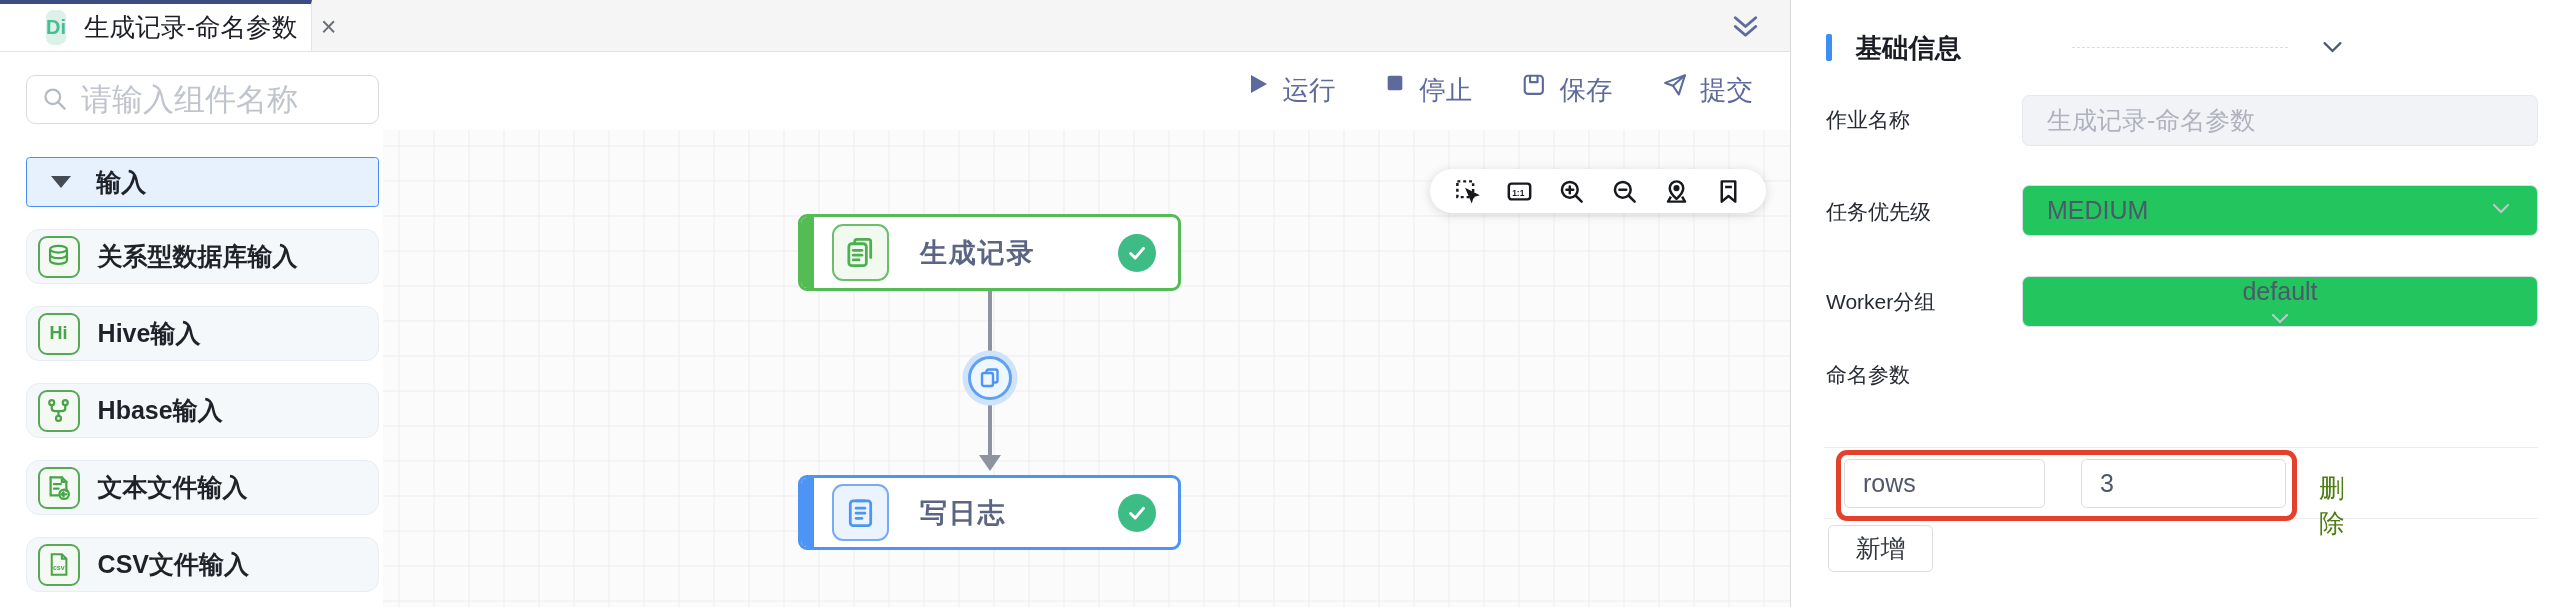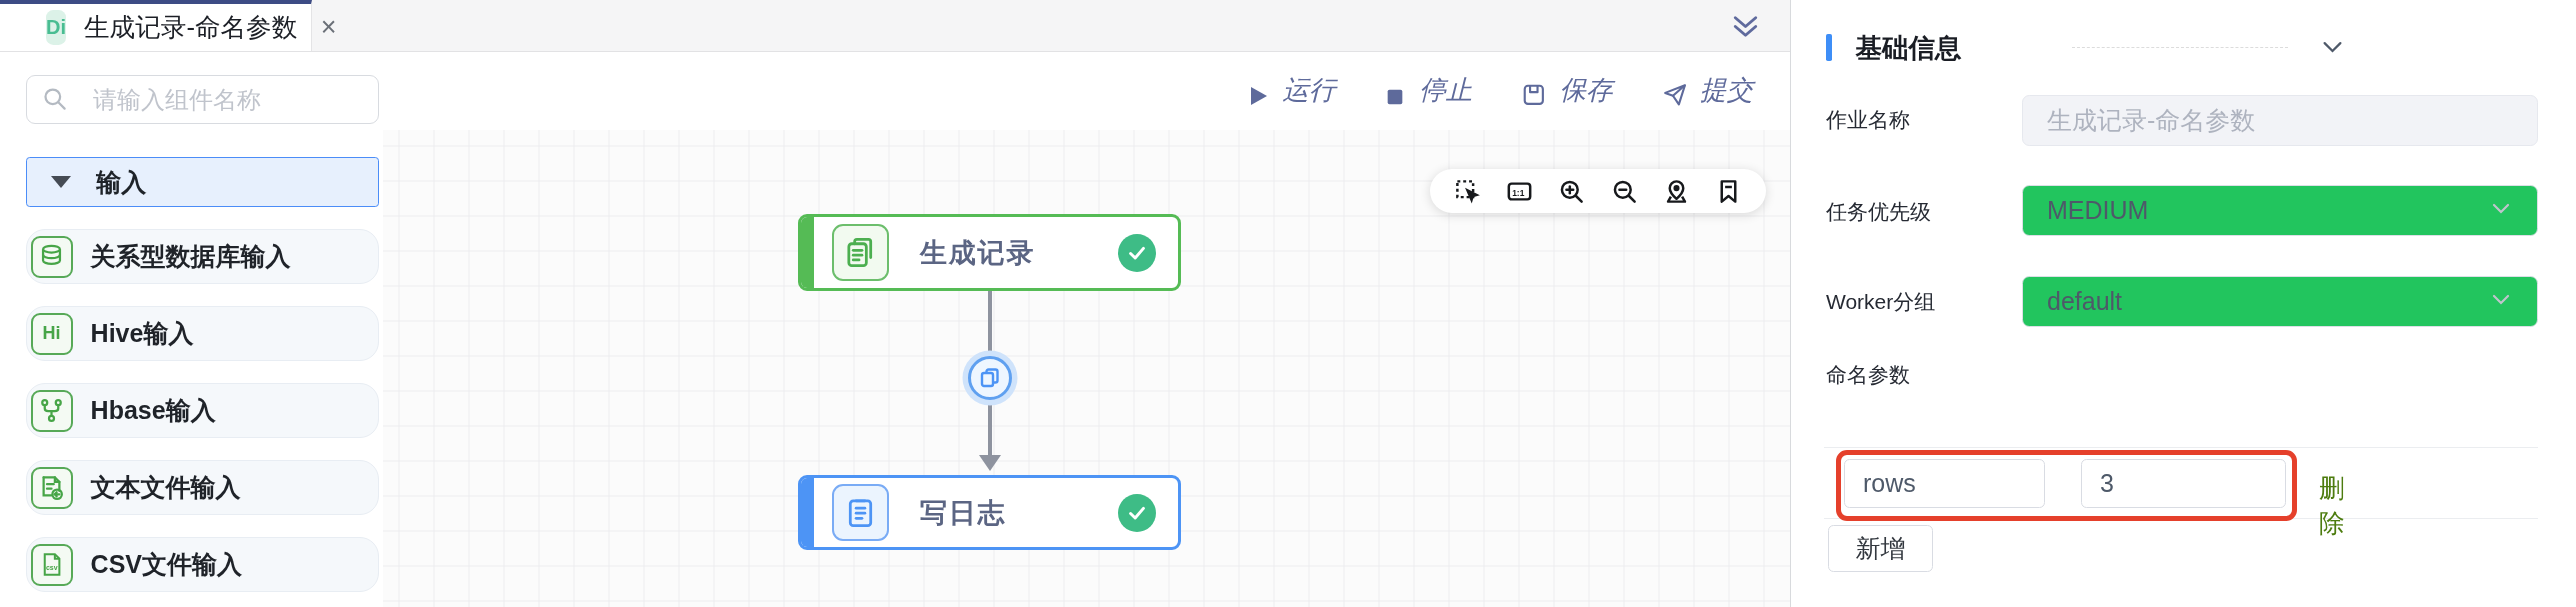--- a/index.html
+++ b/index.html
@@ -20,40 +20,40 @@
   .tab-close { font-size:27px; color:#6b7078; margin-left:5.5px; line-height:1; cursor:pointer; }
   .tab-collapse { position:absolute; right:27px; top:9px; color:#5f6a9d; }
 
   
   .work-body { flex:1; display:flex; min-height:0; }
 
   
   .sidebar { width:383px; background:#fff; padding:23px 4.6px 0 25.6px; flex:0 0 auto; }
   .search-box { width:353px; height:49px; border:1.8px solid #d8dbe0; border-radius:9px; background:#fff;
                 display:flex; align-items:center; padding:0 14.6px; gap:12.8px; color:#b4bac2; }
-  .search-box .ph { color:#c0c4cc; font-size:24px;margin-left:12px; }
+  .search-box .ph { color:#c0c4cc; font-size:31px; }
   .group-header { width:353px; height:50px; margin-top:33px; background:#e7f0fd; border:1.8px solid #4b8df8; border-radius:3.7px;
                   display:flex; align-items:center; padding:0 7.3px 0 24px; gap:25.6px; }
   .caret-down { width:0; height:0; border-left:10px solid transparent; border-right:10px solid transparent; border-top:12.8px solid #454b54; }
   .group-header .g-label { font-size:25px; font-weight:bold; color:#1e2329; }
-  .side-item { width:353px; height:55px; margin-top:22px; background:#f5f8fb; border:1.8px solid #e8edf3; border-radius:19px;
-               display:flex; align-items:center; padding:0 9px 0 4px; gap:18px; cursor:pointer;text-align:center; }
+  .side-item { width:353px; height:55px; margin-top:22px; background:#f5f8fb; border:1.8px solid #e8edf3; border-radius:13px;
+               display:flex; align-items:center; padding:0 9px 0 11px; gap:18px; cursor:pointer;text-align:center; }
   .side-icon { width:42px; height:42px; border-radius:9px; border:2.3px solid #57a957; background:#f4faf3; color:#47a547;
                display:flex; align-items:center; justify-content:center; flex:0 0 auto; font-weight:bold; }
   .side-icon span { font-size:18px; }
   .side-label { font-size:25px; font-weight:bold; color:#1f2329; white-space:nowrap; }
 
   
   .canvas { flex:1; position:relative; background:#fff; overflow:hidden; }
   .grid { position:absolute; left:0; right:0; top:78px; bottom:0; background-color:#fbfbfb;
           background-image:linear-gradient(#ececee 1.4px, transparent 1.4px),
                            linear-gradient(90deg,#ececee 1.4px, transparent 1.4px);
           background-size:35px 35px; background-position:15.5px 15.5px; }
   .run-toolbar { position:absolute; top:20px; right:37px; display:flex; align-items:center; gap:49px; color:#5e6a9b; z-index:5; }
-  .run-item { display:flex; align-items:flex-end; gap:12.8px; font-size:26.5px; cursor:pointer;font-style:italic; }
+  .run-item { display:flex; align-items:flex-start; gap:12.8px; font-size:26.5px; cursor:pointer; }
   .zoom-pill { position:absolute; top:117px; right:24px; width:336px; height:44px; background:#fff; border-radius:24px;
                box-shadow:0 1.8px 11px rgba(0,0,0,0.14); display:flex; align-items:center; justify-content:space-between;
                padding:0 24px; color:#17191c; z-index:5; }
   .zoom-pill svg { cursor:pointer; }
 
   
   .node { position:absolute; width:383px; height:77px; background:#fff; border-radius:9px;
           display:flex; align-items:center; gap:31px; padding-left:31px; overflow:hidden; cursor:pointer; z-index:4;justify-content:space-between; }
   .node .accent { position:absolute; left:0; top:0; bottom:0; width:12.8px; }
   .node-green { border:3.2px solid #55bb55; }
@@ -332,21 +332,21 @@
     <div class="f-control f-select" style="top:185px;">
       <span>MEDIUM</span>
       <span class="sel-chevron">
         <svg width="24" height="24" viewBox="0 0 24 24" fill="none" stroke="currentColor" stroke-width="2.2" stroke-linecap="round">
             <polyline points="5,9 12,16 19,9"></polyline>
           </svg>
       </span>
     </div>
 
     <div class="f-label" style="top:288px;">Worker分组</div>
-    <div class="f-control f-select" style="top:276px;">
+    <div class="f-control f-select" style="top:276px;flex-direction:column;">
       <span>default</span>
       <span class="sel-chevron">
         <svg width="24" height="24" viewBox="0 0 24 24" fill="none" stroke="currentColor" stroke-width="2.2" stroke-linecap="round">
             <polyline points="5,9 12,16 19,9"></polyline>
           </svg>
       </span>
     </div>
 
     <div class="f-label" style="top:361px;">命名参数</div>
 

